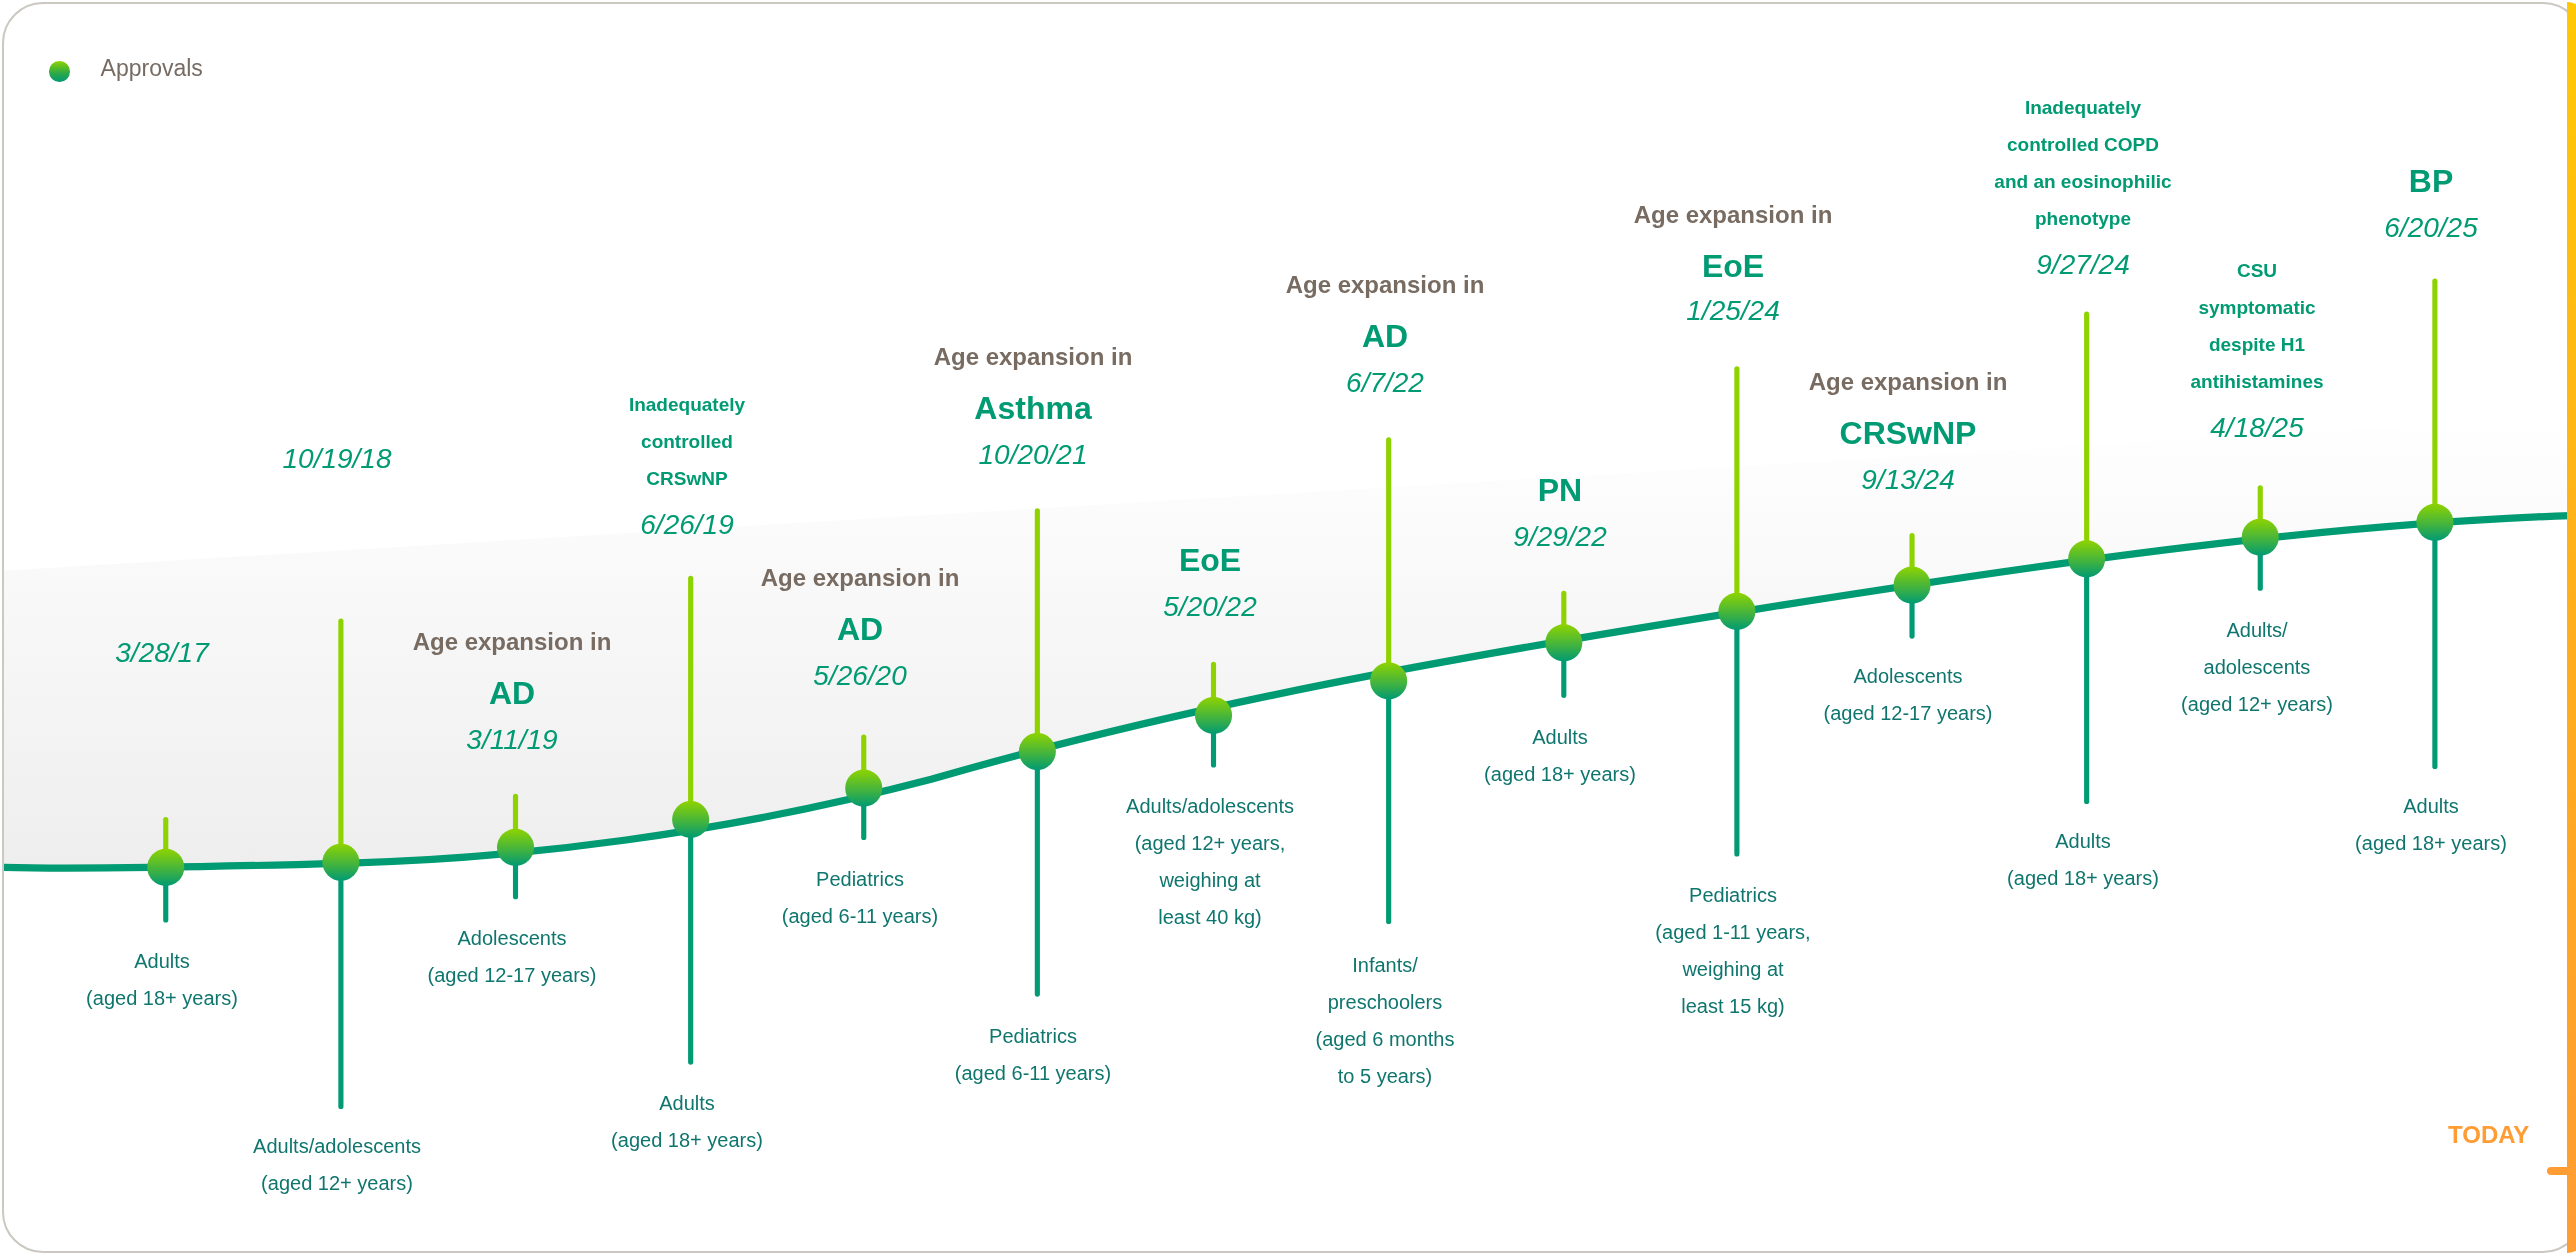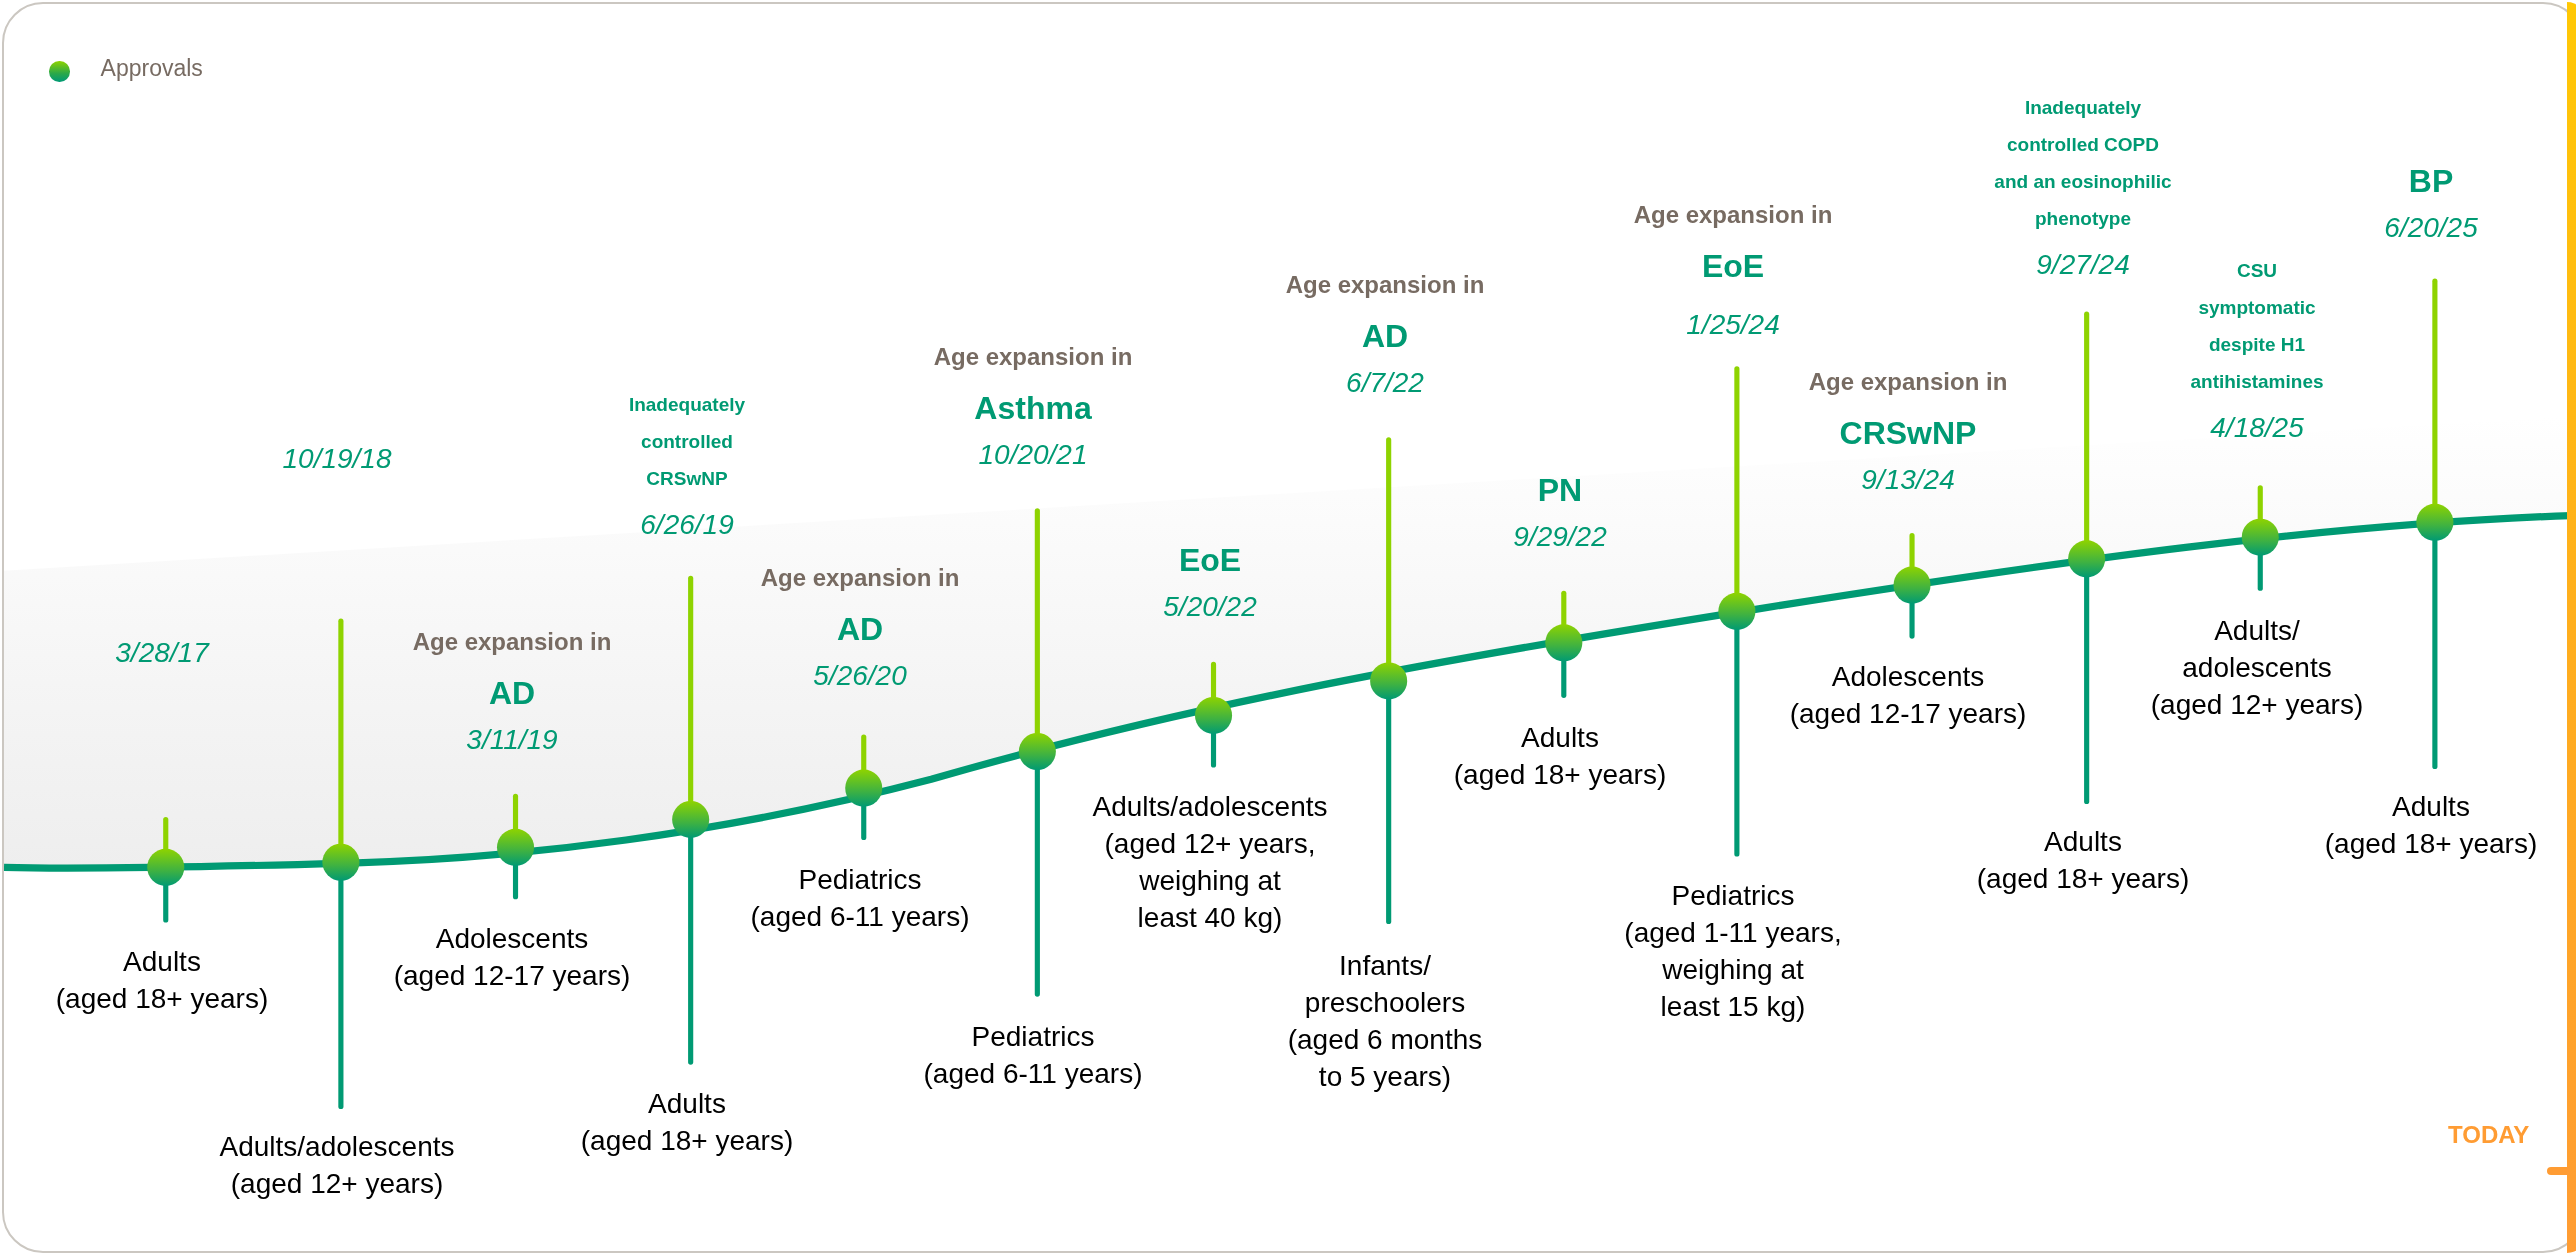--- a/index.html
+++ b/index.html
@@ -10,21 +10,21 @@
   svg.canvas { position:absolute; left:0; top:0; }
   .legend { position:absolute; left:49px; top:55px; display:flex; align-items:flex-end; }
   .legend-dot { width:20.6px; height:20.6px; border-radius:50%;
                 background:linear-gradient(#8ed300,#2aa84a 60%,#009a76); }
   .legend-label { margin-left:31px; font-size:23px; color:#776b62; }
   .lbl { position:absolute; transform:translateX(-50%); text-align:center; white-space:nowrap; }
   .title { color:#009a73; font-weight:bold; font-size:19px; line-height:37px; }
   .title.big { font-size:32px; }
   .ae { color:#776b62; font-weight:bold; font-size:24px; line-height:31px; }
   .date { color:#009a73; font-size:28px; line-height:31px;font-style:italic; }
-  .pop { color:#000000; font-size:28px; line-height:37px; }
+  .pop { color:#0f766e; font-size:20px; line-height:37px; }
   .today { position:absolute; left:2448px; top:1121px; color:#ff9c33; font-weight:bold; font-size:24px; }
   .today-tick { position:absolute; left:2547px; top:1167px; width:23px; height:8.2px; border-radius:4.1px 0 0 4.1px; background:#ff9c33; }
   .right-bar { position:absolute; left:2567px; top:2.1px; width:18.5px; height:1251px;
                border-radius:0 41px 41px 0;
                background:linear-gradient(#ffc805, #ffae1d 50%, #ff9c33); }
 </style>
 </head>
 <body>
 
 <div class="frame">
@@ -188,21 +188,21 @@
   <div class="date" style="margin-top:12.4px">9/29/22</div>
 </div>
 <div class="lbl pop" style="left:1560px;top:719px">
     <div>Adults</div>
     <div>(aged 18+ years)</div>
   </div>
 
 <div class="lbl" style="left:1733px;top:199px">
   <div class="ae">Age expansion in</div>
   <div class="title big" style="margin-top:17.5px">EoE</div>
-  <div class="date" style="margin-top:24px">1/25/24</div>
+  <div class="date" style="margin-top:10px">1/25/24</div>
 </div>
 <div class="lbl pop" style="left:1733px;top:877px">
     <div>Pediatrics</div>
     <div>(aged 1-11 years,</div>
     <div>weighing at</div>
     <div>least 15 kg)</div>
   </div>
 
 <div class="lbl" style="left:1908px;top:366px">
   <div class="ae">Age expansion in</div>

